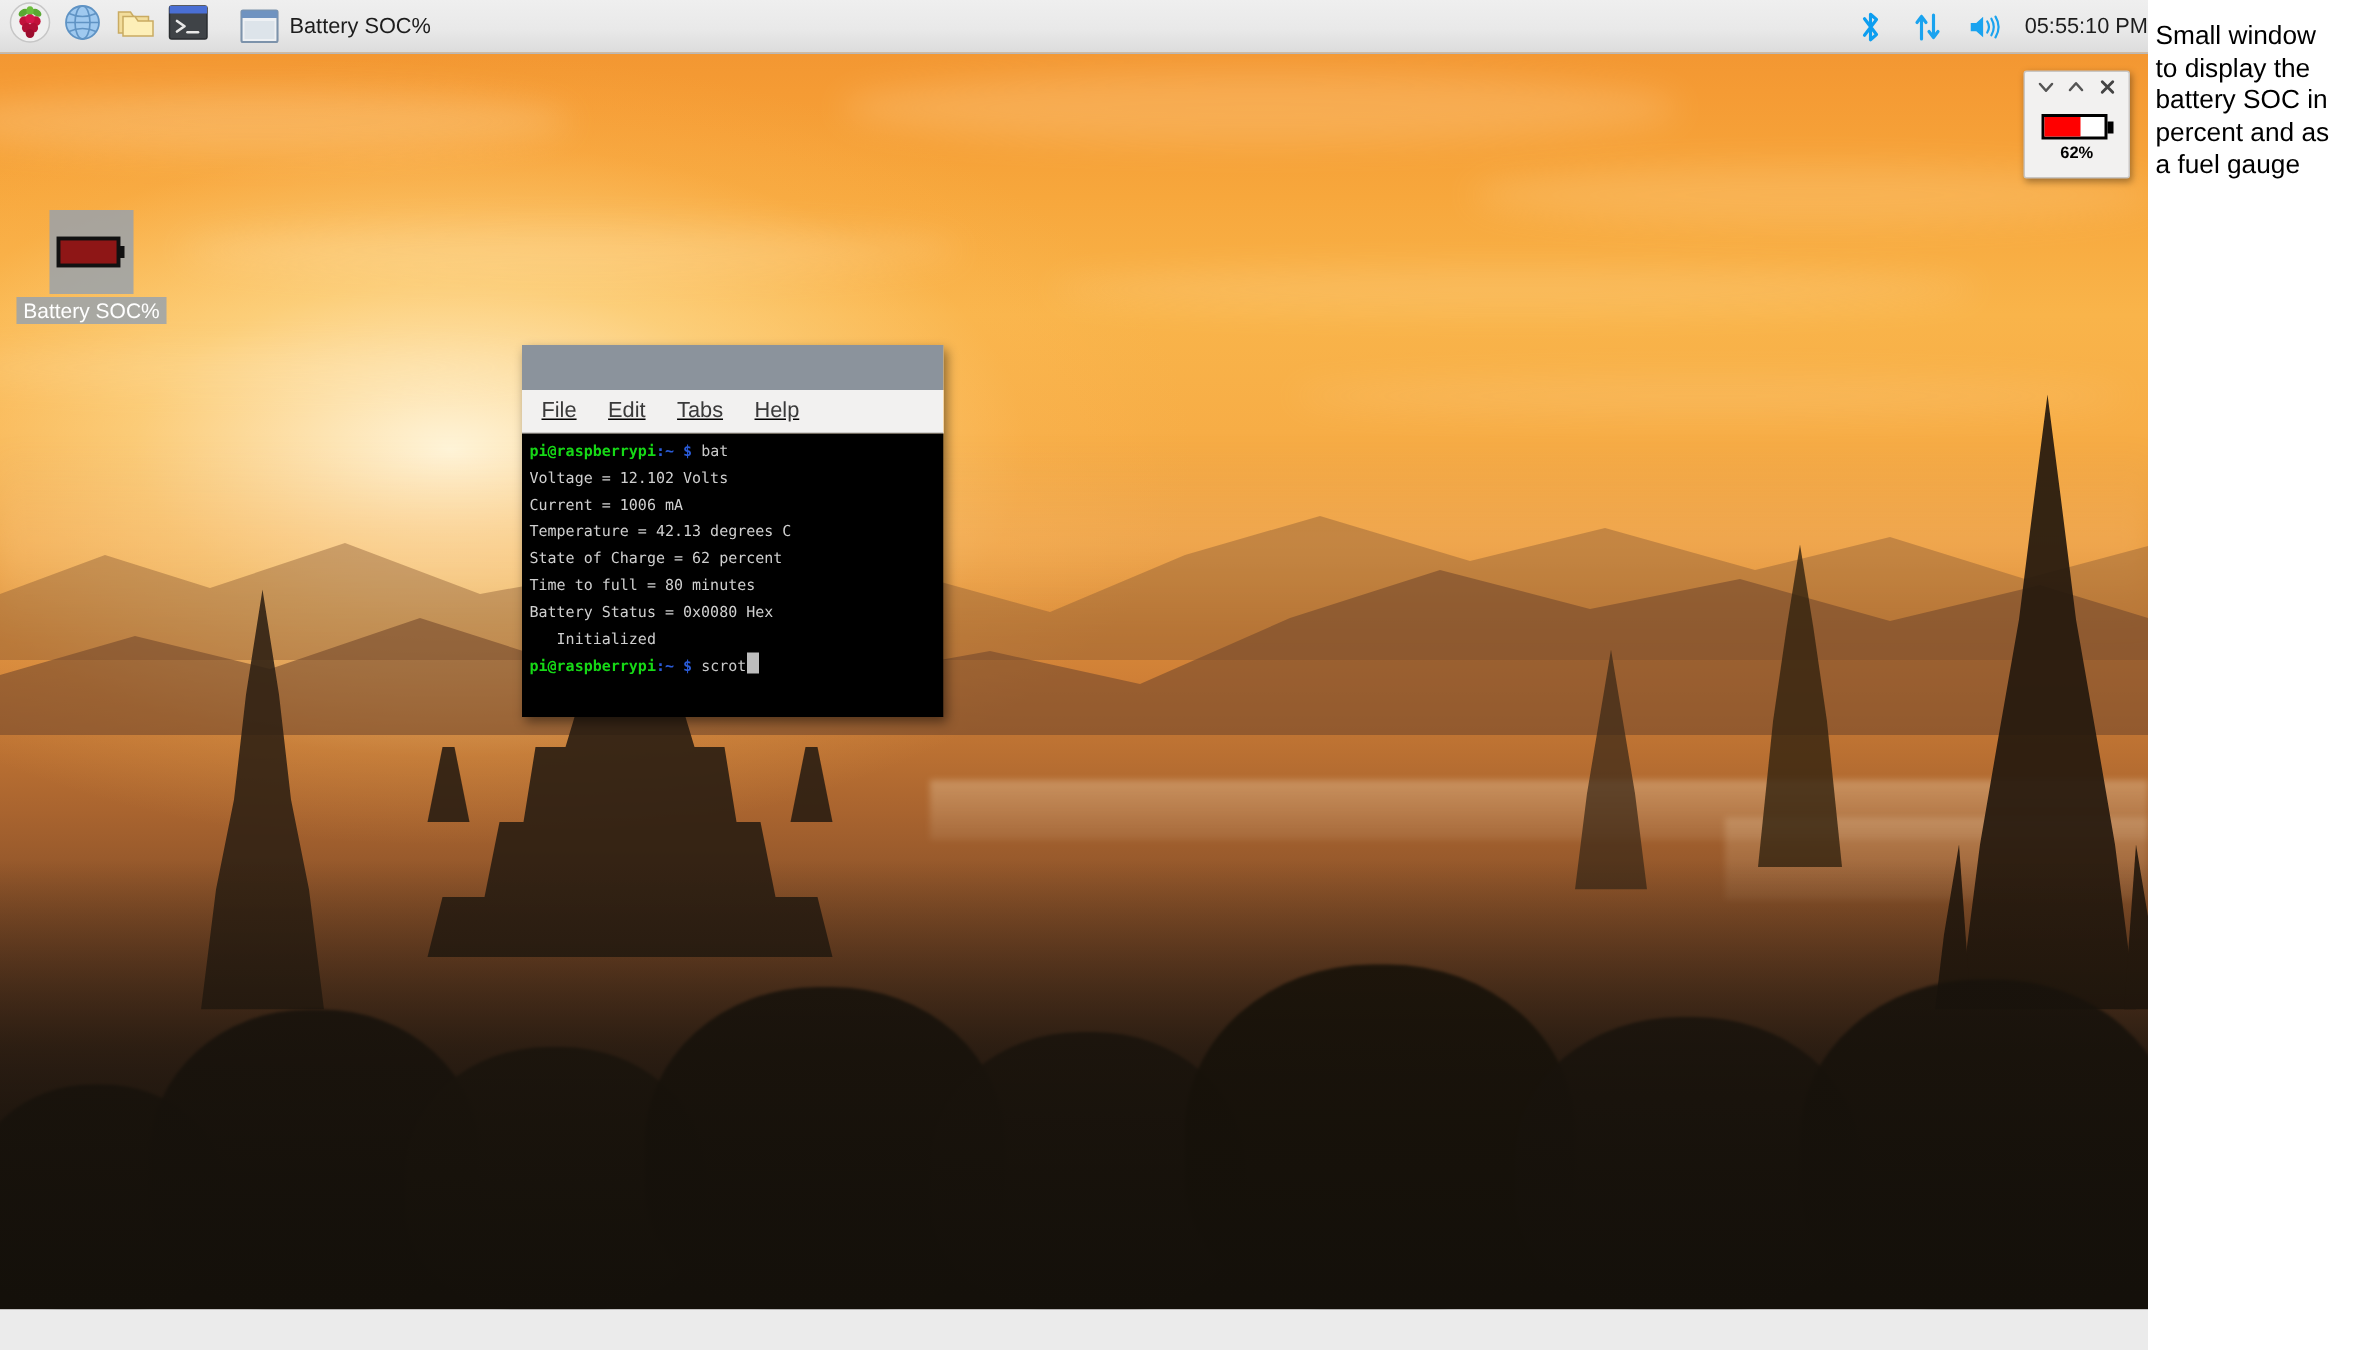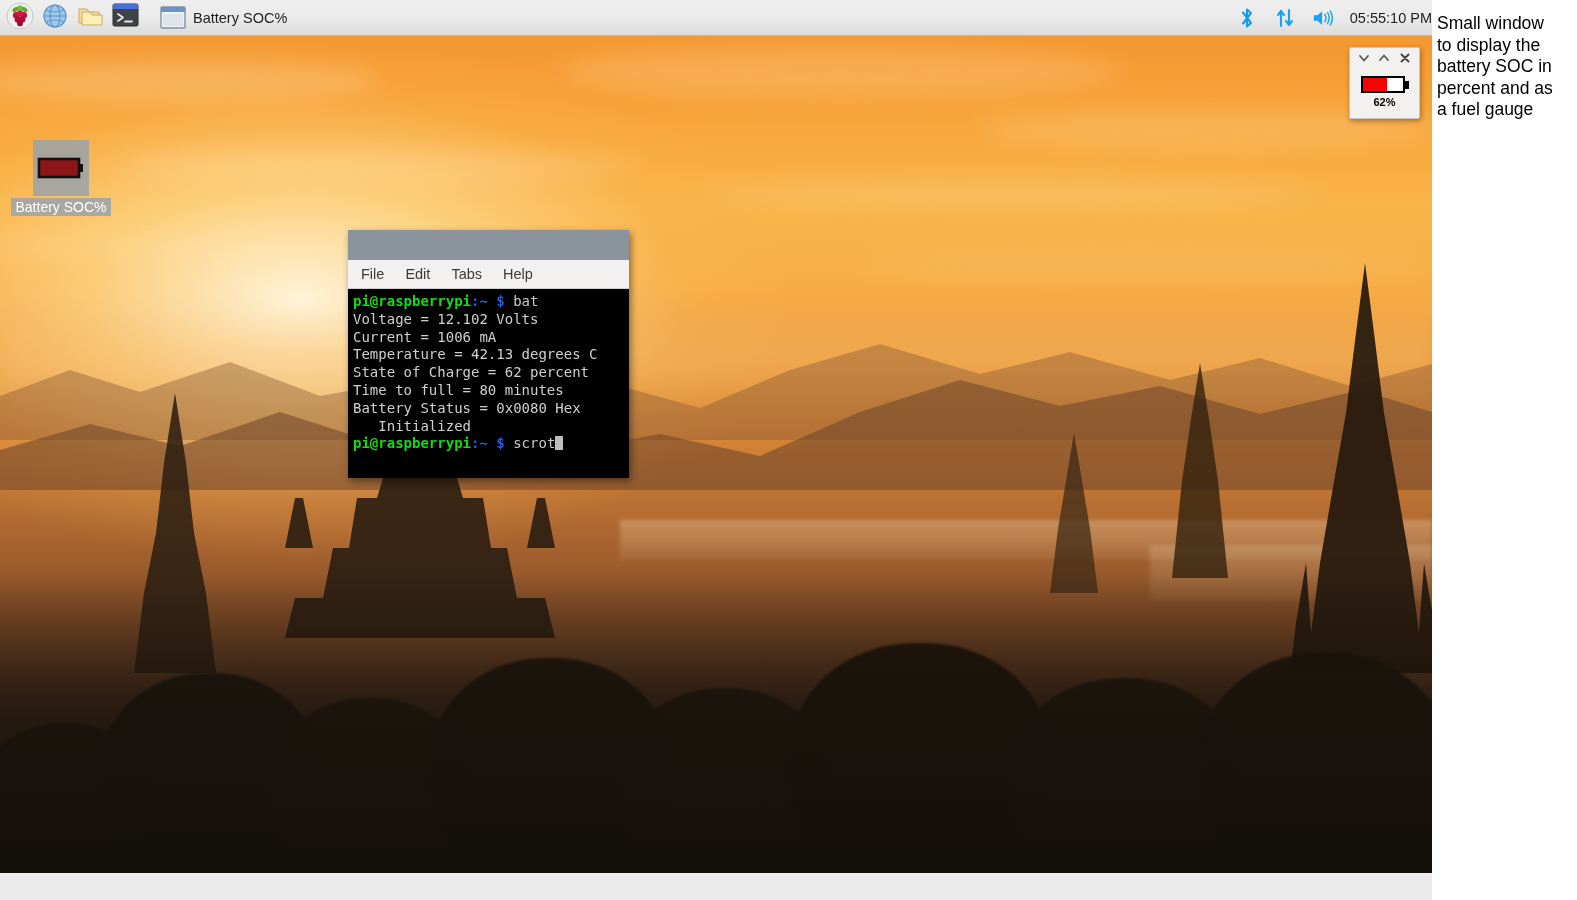--- a/index.html
+++ b/index.html
@@ -144,30 +144,31 @@
     flex: 0 0 auto;
   }
   #term-menubar {
     height: 28px;
     background: #f2f1f0;
     border-bottom: 1px solid #cfcdcb;
     display: flex; align-items: center;
     padding-left: 13px;
     gap: 21px;
     flex: 0 0 auto;
+    text-decoration: underline;
   }
   #term-menubar .mi {
     font-size: 14.5px; color: #3a3a3a; cursor: pointer;
   }
   #term-body {
     flex: 1 1 auto;
     background: #000000;
     padding: 4px 0 0 5px;
     font-family: "DejaVu Sans Mono", monospace;
-    font-size: 14px;
+    font-size: 10px;
     line-height: 17.8px;
     color: #cfcfcf;
     overflow: hidden;
     box-sizing: border-box;
   }
   .t-green { color: #16d916; font-weight: bold; }
   .t-blue  { color: #2a5bd7; font-weight: bold; }
   .t-white { color: #c9c9c9; }
   .t-cursor {
     display: inline-block;

